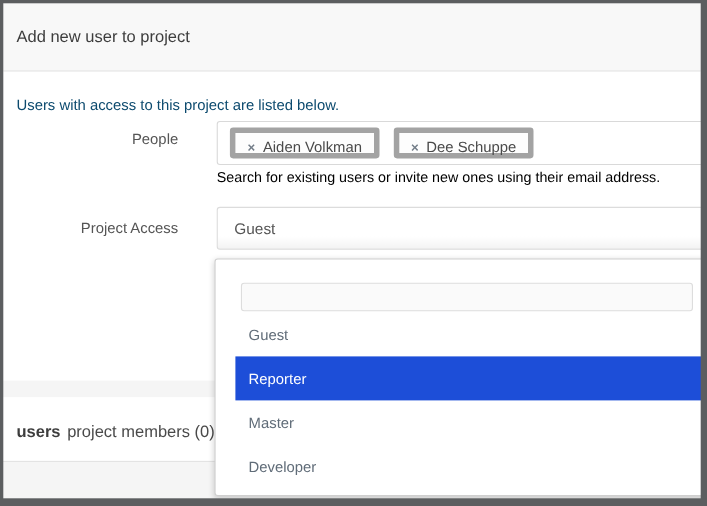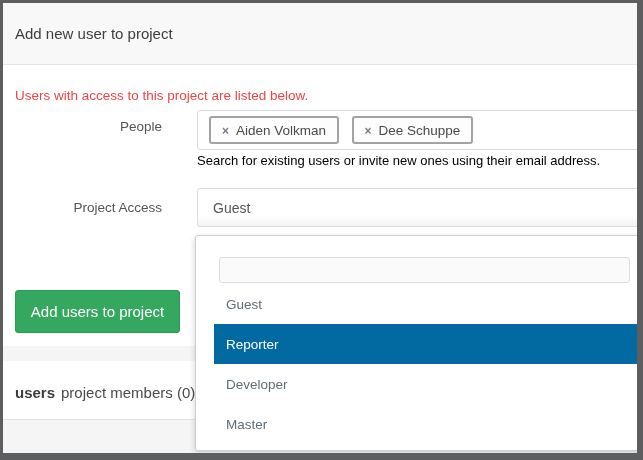--- a/index.html
+++ b/index.html
@@ -21,38 +21,38 @@
   
   .panel-header {
     position:absolute; top:3px; left:3px; width:634px; height:62px;
     background:#f8f8f8; border-bottom:1px solid #e5e5e5;
     display:flex; align-items:center; padding-left:12px;
     font-size:15px; color:#3d3d3d;
   }
 
   .description {
     position:absolute; left:15px; top:88px;
-    font-size:13.5px; color:#ef4444;
+    font-size:13.5px; color:#0c4a6e;
   }
 
   .form-label {
     position:absolute; left:0; width:162px; text-align:right;
     font-size:13.5px; color:#555;
   }
   .label-people { top:119px; }
   .label-access { top:200px; }
 
   .people-field {
     position:absolute; left:197px; top:110px; width:446px; height:40px;
     background:#fff; border:1px solid #d9d9d9; border-radius:3px;
     padding:5px 0 0 11px; white-space:nowrap; overflow:hidden;
   }
   .chip {
     display:inline-block; height:28px; line-height:26px;
-    border:2px solid #a3a3a3; border-radius:3px;
+    border:5px solid #a3a3a3; border-radius:3px;
     background:#fdfdfd; padding:0 11px; margin-right:8px;
     font-size:13.5px; color:#4a4a4a; vertical-align:top;
   }
   .chip .remove {
     display:inline-block; color:#737d88; font-weight:bold;
     font-size:12px; margin-right:7px; cursor:pointer;
   }
 
   .help-text {
     position:absolute; left:197px; top:153px;
@@ -98,21 +98,21 @@
     font-family:"Liberation Sans",sans-serif;
   }
   .dropdown-options {
     position:absolute; top:48px; left:0; right:0; list-style:none;
   }
   .dropdown-option {
     height:40px; margin-left:18px; padding-left:12px;
     display:flex; align-items:center;
     font-size:13.5px; color:#606c78; cursor:pointer;
   }
-  .dropdown-option.selected { background:#0369a1; color:#ffffff; }
+  .dropdown-option.selected { background:#1d4ed8; color:#ffffff; }
 </style>
 </head>
 <body>
 
 <div id="viewport">
 
   <div class="panel-header">
     <span>Add new user to project</span>
   </div>
 
@@ -130,37 +130,36 @@
   </div>
 
   <div class="help-text">Search for existing users or invite new ones using their email address.</div>
 
   <div class="form-label label-access">Project Access</div>
 
   <div class="access-select">
     <span>Guest</span>
   </div>
 
-  <button class="submit-btn">Add users to project</button>
 
   <div class="band band-gap"></div>
 
   <div class="members-heading">
     <span class="project-name">users</span><span class="suffix">project members (0)</span>
   </div>
 
   <div class="band band-bottom"></div>
 
   <div class="dropdown-panel">
     <input class="dropdown-search" type="text" placeholder="" style="">
     <ul class="dropdown-options">
       <li class="dropdown-option">Guest</li>
       <li class="dropdown-option selected">Reporter</li>
+      <li class="dropdown-option">Master</li>
       <li class="dropdown-option">Developer</li>
-      <li class="dropdown-option">Master</li>
     </ul>
   </div>
 
   <div class="frame frame-top"></div>
   <div class="frame-left frame"></div>
   <div class="frame frame-right"></div>
   <div class="frame frame-bottom"></div>
 
 </div>
 

